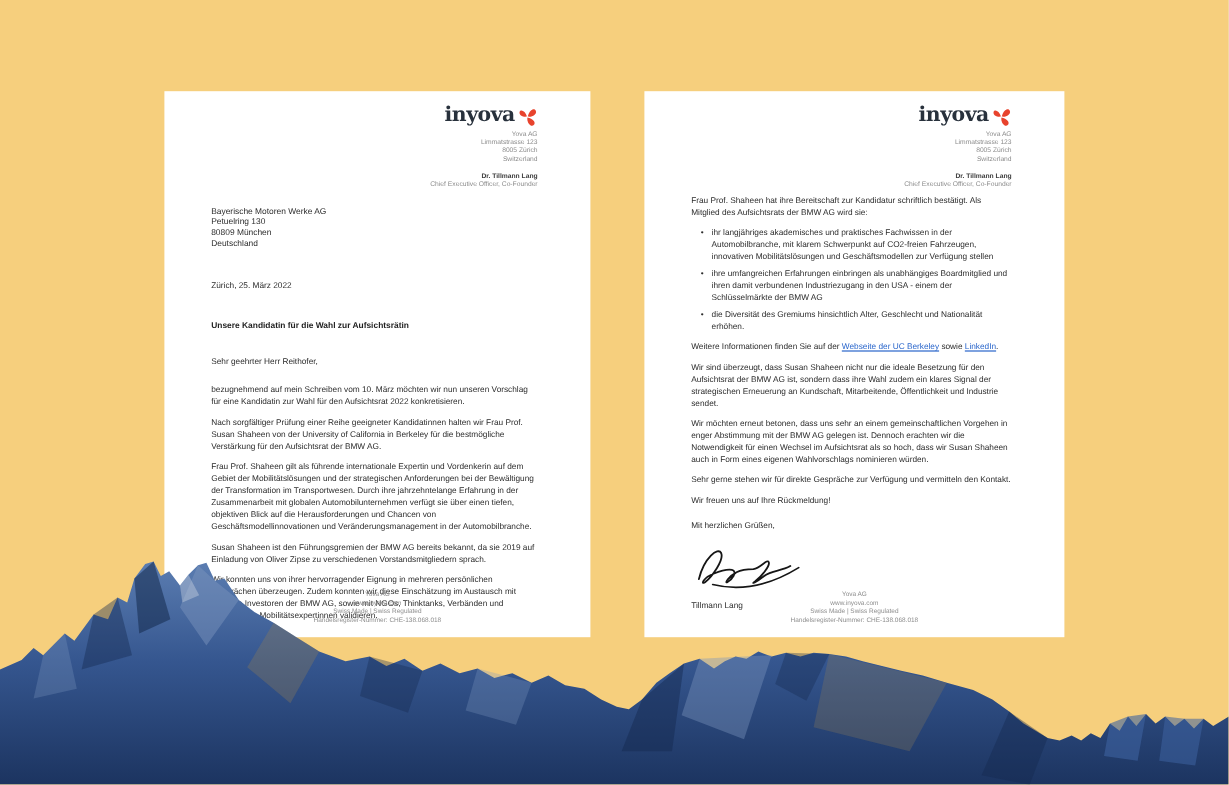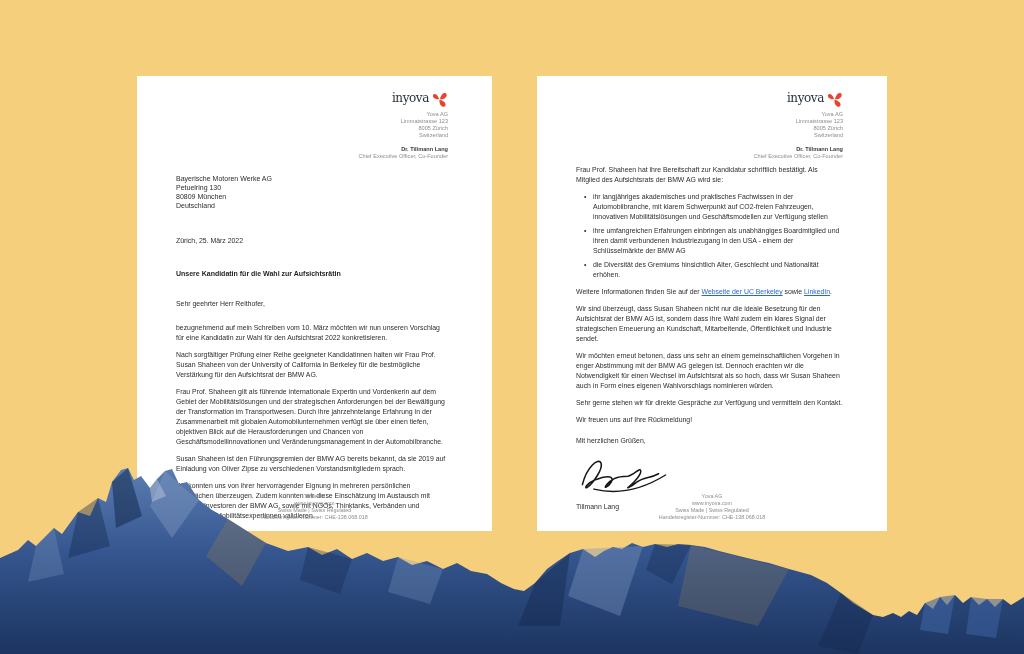--- a/index.html
+++ b/index.html
@@ -5,22 +5,22 @@
   html,body{margin:0;padding:0;background:#e9e9e9;}
   .stage{position:relative;width:1024px;height:654px;background:#F6CF7D;overflow:hidden;
          font-family:"Liberation Sans","DejaVu Sans",sans-serif;}
   .page{position:absolute;top:76px;width:355px;height:455px;background:#ffffff;
         box-sizing:border-box;padding:0 44px 0 39px;z-index:1;}
   .page1{left:137px;}
   .page2{left:537px;width:350px;}
   
   .hdr{padding-top:12px;text-align:right;}
   .logo{display:inline-flex;align-items:flex-start;gap:2px;}
-  .wordmark{font-family:"DejaVu Serif","Liberation Serif",serif;font-weight:400;
-            font-size:12px;line-height:17px;color:#28313c;letter-spacing:-0.4px;}
+  .wordmark{font-family:"DejaVu Serif","Liberation Serif",serif;font-weight:700;
+            font-size:17px;line-height:17px;color:#28313c;letter-spacing:-0.4px;}
   .logo svg{width:17px;height:17px;margin-top:1px;}
   .hdr-small{font-size:5.6px;line-height:7px;color:#8d8d8d;margin-top:3px;}
   .hdr-name{font-size:5.6px;line-height:7px;color:#3b3b3b;font-weight:bold;margin-top:7px;}
   .hdr-role{font-size:5.6px;line-height:7px;color:#8d8d8d;}
   
   .recipient{margin-top:14px;font-size:7px;line-height:9px;color:#2c2c2c;}
   .dateline{margin-top:27px;font-size:6.9px;color:#2c2c2c;}
   .subject{margin-top:26px;font-size:7px;font-weight:bold;color:#1f1f1f;}
   .salutation{margin-top:23px;font-size:6.9px;color:#2c2c2c;}
   .paras{margin-top:16px;}

